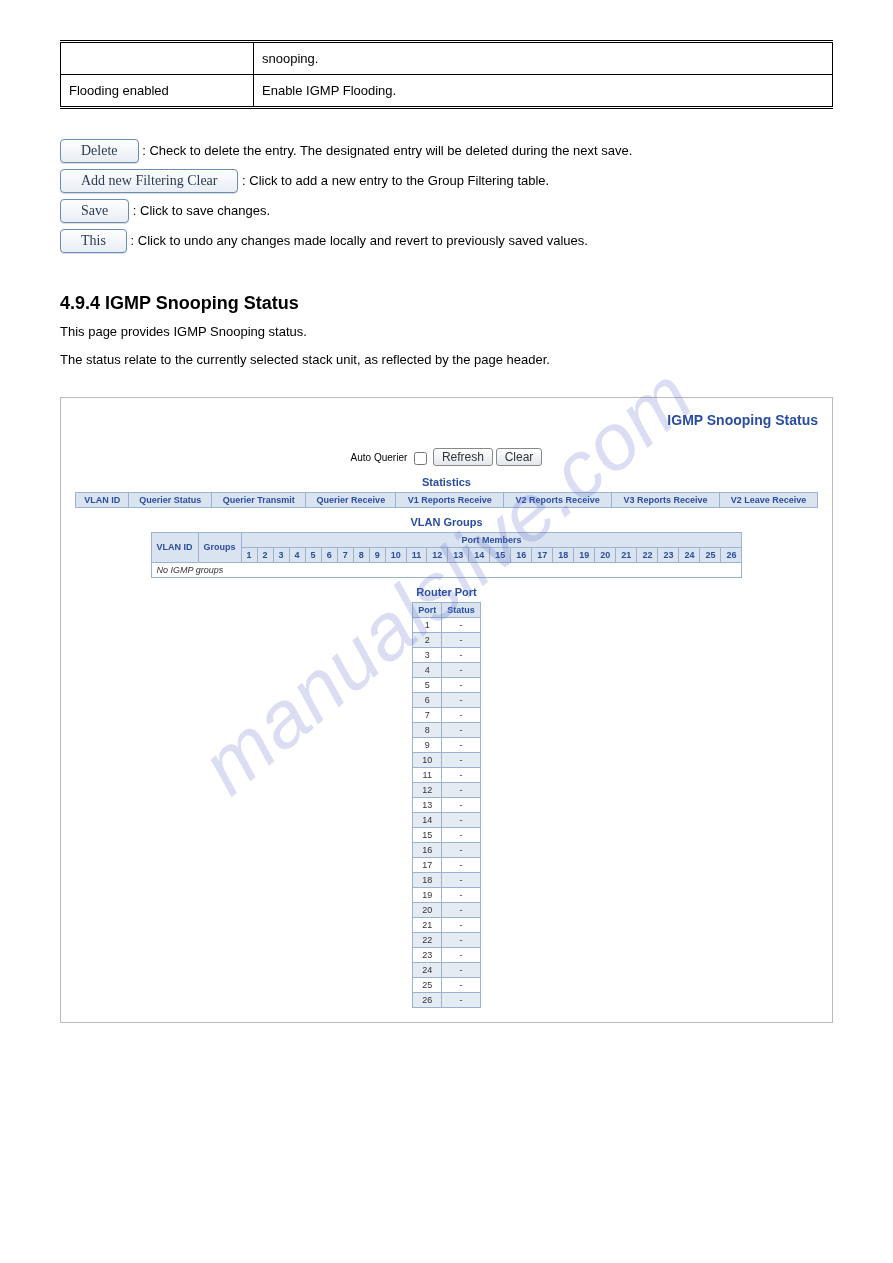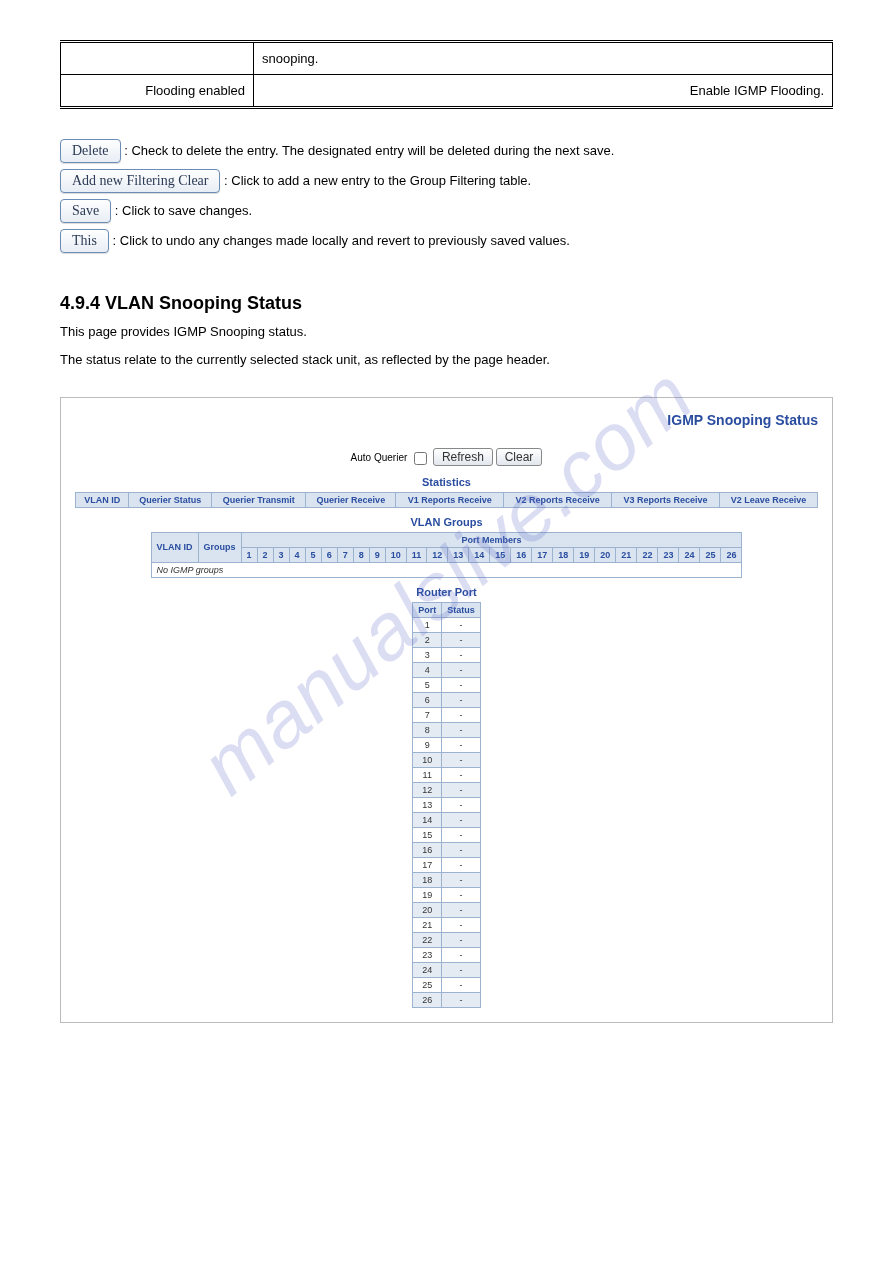--- a/index.html
+++ b/index.html
@@ -16,29 +16,29 @@
     width: 100%;
     border-collapse: collapse;
     margin-bottom: 30px;
   }
   .doc-table td {
     border: 1px solid #000;
     padding: 8px;
     vertical-align: top;
   }
   .doc-table .top-row td { border-top: 3px double #000; }
-  .doc-table .bottom-row td { border-bottom: 3px double #000; text-align: right; }
+  .doc-table .bottom-row td { border-bottom: 3px double #000; }
   .btn {
     display: inline-block;
     border: 1px solid #6b8cb5;
     background: linear-gradient(#fefefe,#e8eef5);
     color: #2b3a55;
     font-family: "Times New Roman", serif;
     font-size: 14px;
-    padding: 3px 11px;
+    padding: 3px 20px;
     border-radius: 4px;
     box-shadow: 0 1px 1px rgba(0,0,0,0.15);
   }
   .btn-row { margin: 6px 0; }
   .section-heading {
     font-size: 18px;
     font-weight: bold;
     margin-top: 40px;
   }
   .section-body { margin-top: 8px; line-height: 1.5; }
@@ -132,21 +132,21 @@
 </div>
 <div class="btn-row">
   <span class="btn">Save</span>
   <span>: Click to save changes.</span>
 </div>
 <div class="btn-row">
   <span class="btn">This</span>
   <span>: Click to undo any changes made locally and revert to previously saved values.</span>
 </div>
 
-<div class="section-heading">4.9.4 VLAN Snooping Status</div>
+<div class="section-heading">4.9.4 IGMP Snooping Status</div>
 <div class="section-body">This page provides IGMP Snooping status.</div>
 <div class="section-body">The status relate to the currently selected stack unit, as reflected by the page header.</div>
 
 <div class="screenshot">
   <div class="ss-title">IGMP Snooping Status</div>
   <div class="ss-ctrl">
     <span>Auto Querier</span>
     <input type="checkbox" class="ss-checkbox" style="">
     <span class="ss-btn">Refresh</span>
     <span class="ss-btn">Clear</span>

